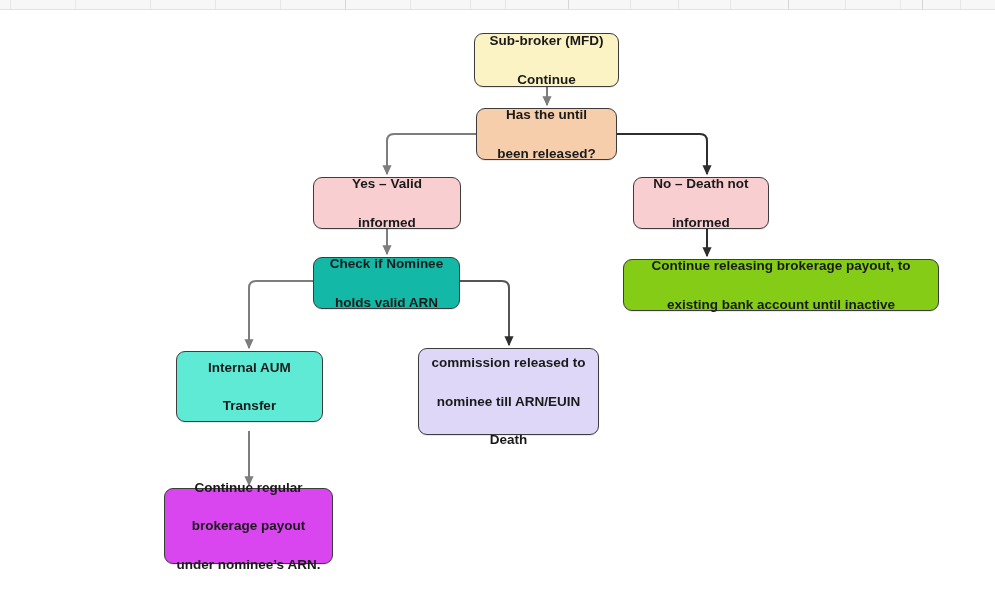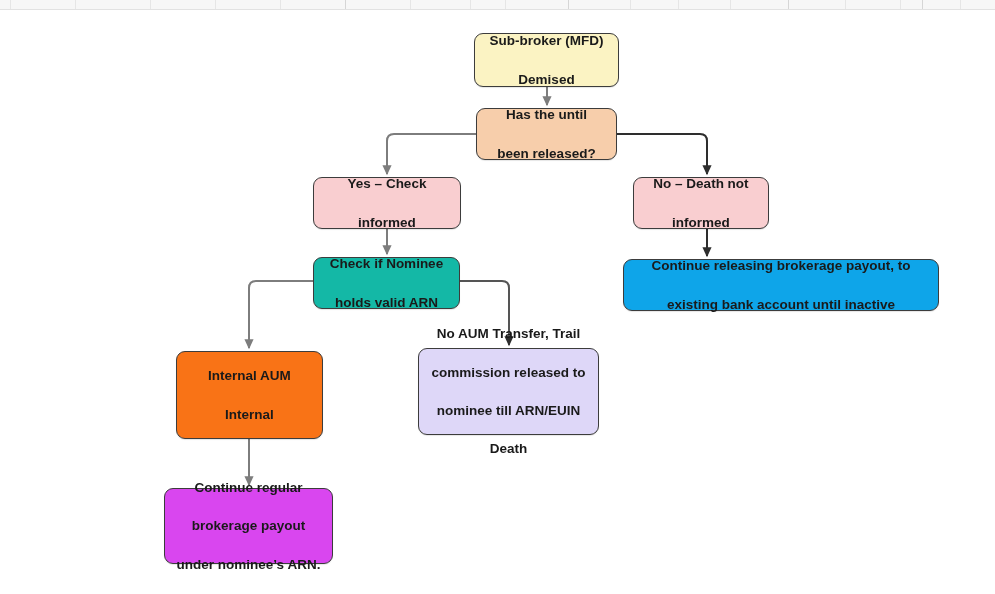--- a/index.html
+++ b/index.html
@@ -123,48 +123,48 @@
     <path d="M 707 229 L 707 256" fill="none" stroke="#2e2e2e" stroke-width="2" marker-end="url(#arrowDark)"></path>
 
     <path d="M 313 281 L 256 281 Q 249 281 249 288 L 249 348" fill="none" stroke="#7d7d7d" stroke-width="2" stroke-linejoin="round" marker-end="url(#arrowGrey)"></path>
 
     <path d="M 460 281 L 502 281 Q 509 281 509 288 L 509 345" fill="none" stroke="#555555" stroke-width="2" stroke-linejoin="round" marker-end="url(#arrowDark)"></path>
 
     <path d="M 249 431 L 249 485" fill="none" stroke="#7d7d7d" stroke-width="2" marker-end="url(#arrowGrey)"></path>
   </svg>
 
   <div class="node" style="left: 474px; top: 33px; width: 145px; height: 54px; background: rgb(251, 243, 195); border-color: rgb(60, 60, 60);">
-    <span><span>Sub-broker (MFD)</span><br><span>Demised</span></span>
+    <span><span>Sub-broker (MFD)</span><br><span>Continue</span></span>
   </div>
 
   <div class="node" style="left: 476px; top: 108px; width: 141px; height: 52px; background: rgb(247, 206, 171); border-color: rgb(60, 60, 60);">
     <span><span>Has the until</span><br><span>been released?</span></span>
   </div>
 
   <div class="node" style="left: 313px; top: 177px; width: 148px; height: 52px; background: rgb(249, 206, 208); border-color: rgb(60, 60, 60);">
-    <span><span>Yes – Check</span><br><span>informed</span></span>
+    <span><span>Yes – Valid</span><br><span>informed</span></span>
   </div>
 
   <div class="node" style="left: 633px; top: 177px; width: 136px; height: 52px; background: rgb(249, 206, 208); border-color: rgb(60, 60, 60);">
     <span><span>No – Death not</span><br><span>informed</span></span>
   </div>
 
   <div class="node" style="left: 313px; top: 257px; width: 147px; height: 52px; background: #14b8a6; border-color: rgb(60, 60, 60);">
     <span><span>Check if Nominee</span><br><span>holds valid ARN</span></span>
   </div>
 
-  <div class="node" style="left: 623px; top: 259px; width: 316px; height: 52px; background: #0ea5e9; border-color: rgb(60, 60, 60);">
+  <div class="node" style="left: 623px; top: 259px; width: 316px; height: 52px; background: #84cc16; border-color: rgb(60, 60, 60);">
     <span><span>Continue releasing brokerage payout, to</span><br><span>existing bank account until inactive</span></span>
   </div>
 
-  <div class="node" style="left: 176px; top: 351px; width: 147px; height: 88px; background: #f97316; border-color: rgb(60, 60, 60);">
-    <span><span>Internal AUM</span><br><span>Internal</span></span>
+  <div class="node" style="left: 176px; top: 351px; width: 147px; height: 71px; background: #5eead4; border-color: rgb(60, 60, 60);">
+    <span><span>Internal AUM</span><br><span>Transfer</span></span>
   </div>
 
   <div class="node" style="left: 418px; top: 348px; width: 181px; height: 87px; background: rgb(222, 215, 248); border-color: rgb(60, 60, 60);">
-    <span><span>No AUM Transfer, Trail</span><br><span>commission released to</span><br><span>nominee till ARN/EUIN</span><br><span>Death</span></span>
+    <span><br><span>commission released to</span><br><span>nominee till ARN/EUIN</span><br><span>Death</span></span>
   </div>
 
   <div class="node" style="left: 164px; top: 488px; width: 169px; height: 76px; background: #d946ef; border-color: rgb(60, 60, 60);">
     <span><span>Continue regular</span><br><span>brokerage  payout</span><br><span>under nominee’s ARN.</span></span>
   </div>
 
 </div>
 
 </body></html>

